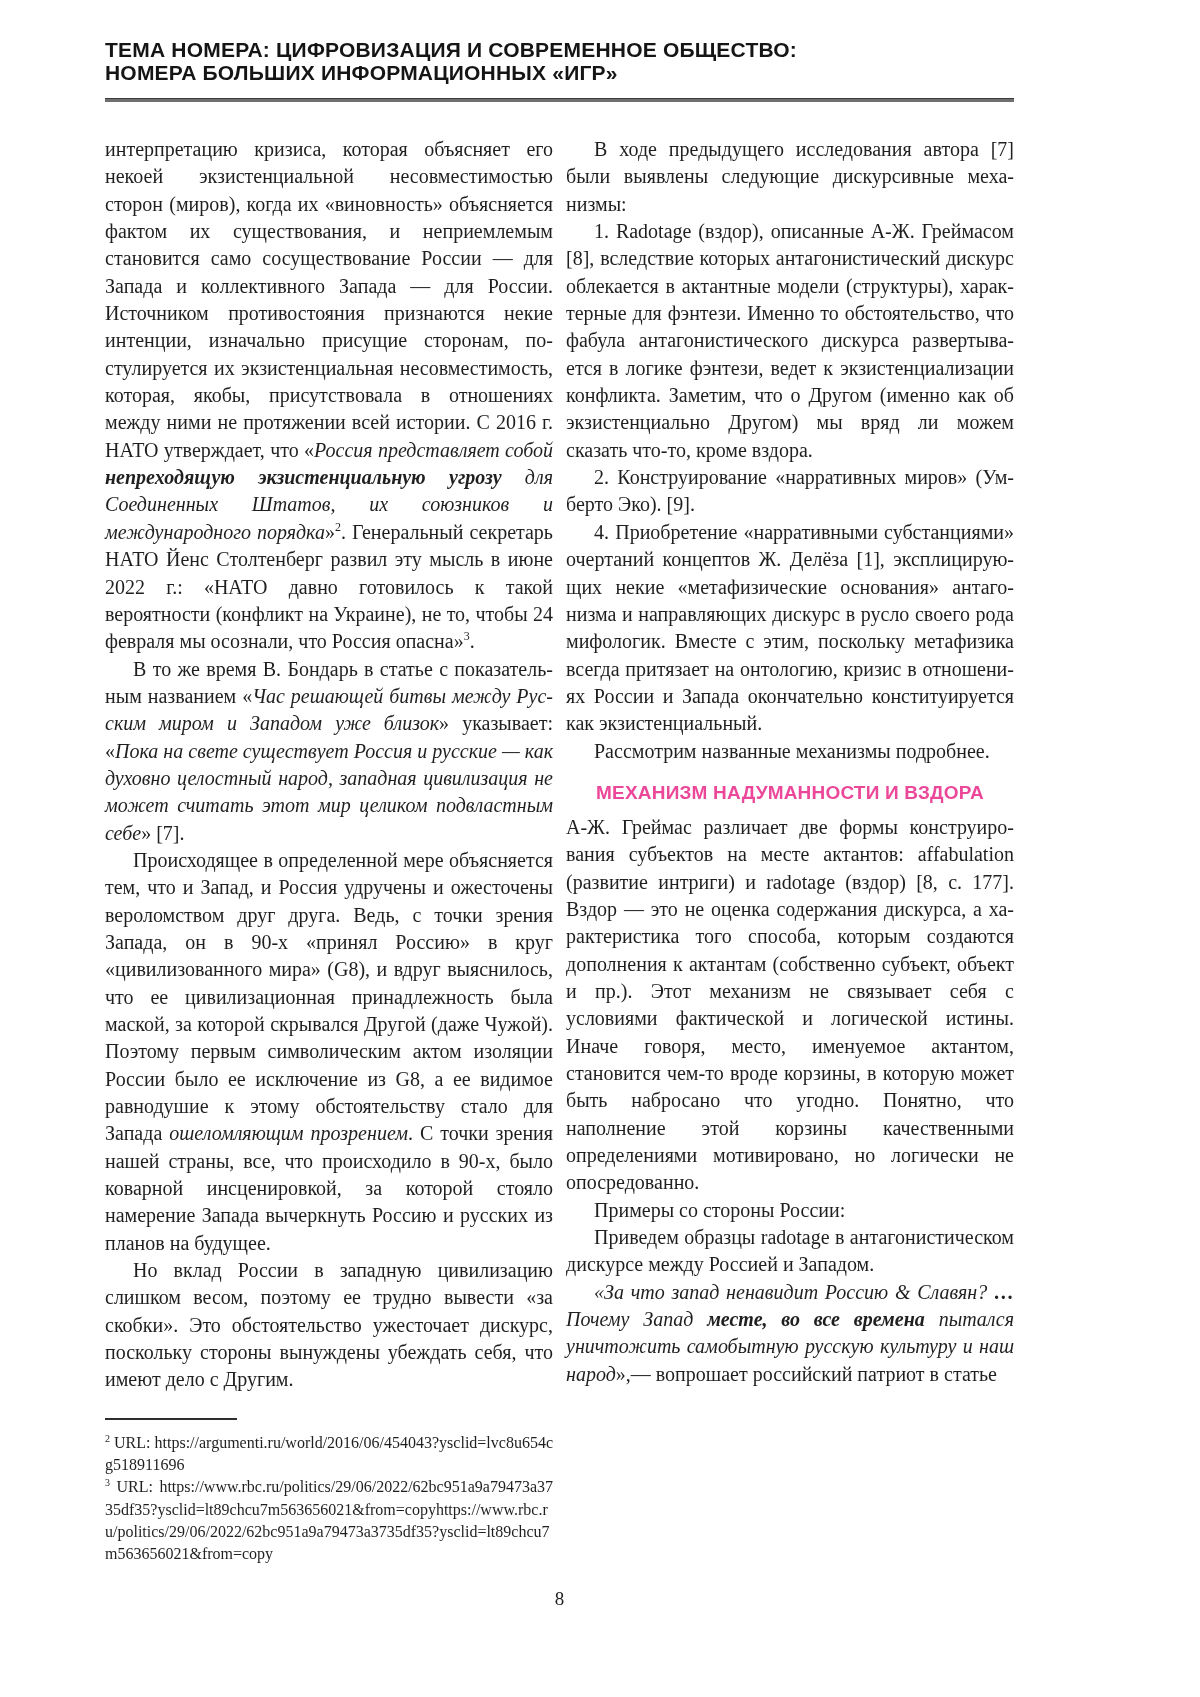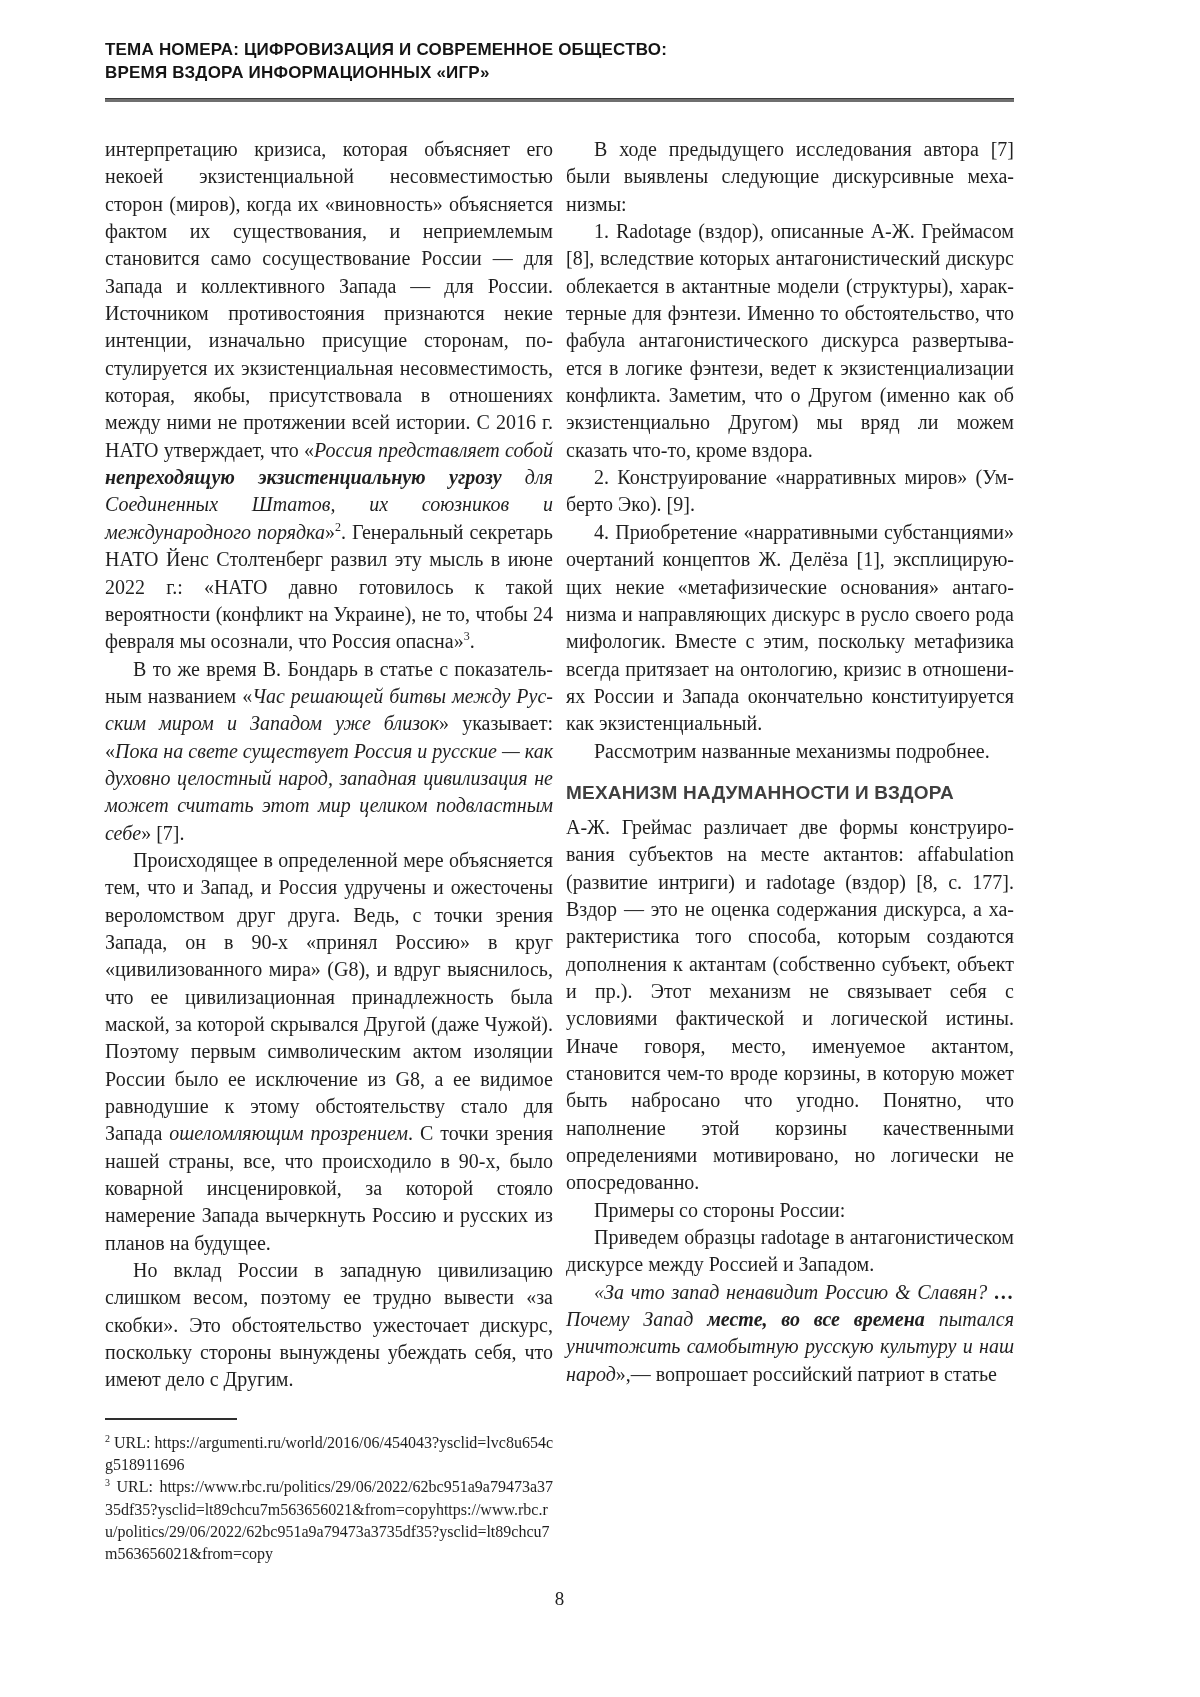--- a/index.html
+++ b/index.html
@@ -8,21 +8,21 @@
     width:1200px;height:1697px;
     background:#ffffff;
     margin:0 auto;
     overflow:hidden;
     color:#1f1f1f;
   }
   .running-head{
     position:absolute;left:105px;top:38px;width:910px;
     font-family:"Liberation Sans",sans-serif;
     font-weight:700;
-    font-size:17px;line-height:23px;
+    font-size:21px;line-height:23px;
     letter-spacing:0.2px;
     color:#151515;
   }
   .head-rule{
     position:absolute;left:105px;top:98px;width:909px;height:4px;
     background:#6f6f6f;border-top:1px solid #3c3c3c;box-sizing:border-box;
   }
   .columns{
     position:absolute;left:105px;top:136px;width:909px;
     display:flex;gap:13px;
@@ -33,23 +33,23 @@
   .col{width:448px;}
   .para{margin:0;}
   .para.indent{text-indent:28px;}
   .it{font-style:italic;}
   .bit{font-style:italic;font-weight:700;}
   sup{font-size:12px;line-height:0;}
   .section-heading{
     font-family:"Liberation Sans",sans-serif;
     font-weight:700;
     font-size:19px;line-height:27px;
-    text-align:left;
+    text-align:center;
     letter-spacing:0.2px;
-    color:#404040;
+    color:#ec4899;
     margin:14px 0 8px 0;
   }
   .footnote-block{margin-top:24px;}
   .footnote-rule{
     width:132px;height:0;border-top:2px solid #2e2e2e;margin-bottom:12px;
   }
   .footnotes .para{
     font-size:16px;line-height:22.3px;
     word-break:break-all;
     text-align:justify;
@@ -62,21 +62,21 @@
     font-size:19px;color:#222;
   }
 </style>
 </head>
 <body>
 
 <div class="page">
 
   <div class="running-head">
     <div>ТЕМА НОМЕРА: ЦИФРОВИЗАЦИЯ И СОВРЕМЕННОЕ ОБЩЕСТВО:</div>
-    <div>ВРЕМЯ ВЗДОРА ИНФОРМАЦИОННЫХ «ИГР»</div>
+    <div>НОМЕРА БОЛЬШИХ ИНФОРМАЦИОННЫХ «ИГР»</div>
   </div>
 
   <div class="head-rule"></div>
 
   <div class="columns">
 
     <div class="col">
       <div>
           <p class="para"><span>интерпретацию кризиса, которая объясняет его некоей экзистенциальной несовместимостью сторон (миров), когда их «виновность» объясня­ется фактом их существования, и неприемлемым становится само сосуществование России — для Запада и коллективного Запада — для России. Источником противостояния признаются некие интенции, изначально присущие сторонам, по­стулируется их экзистенциальная несовмести­мость, которая, якобы, присутствовала в отноше­ниях между ними не протяжении всей истории. С 2016 г. НАТО утверждает, что «</span><span class="it">Россия представ­ляет собой </span><span class="bit">непреходящую экзистенциальную угрозу</span><span class="it"> для Соединенных Штатов, их союзников и международного порядка</span><span>»</span><sup>2</sup><span>. Генеральный секре­тарь НАТО Йенс Столтенберг развил эту мысль в июне 2022 г.: «НАТО давно готовилось к такой вероятности (конфликт на Украине), не то, чтобы 24 февраля мы осознали, что Россия опасна»</span><sup>3</sup><span>.</span></p>
           <p class="para indent"><span>В то же время В. Бондарь в статье с показатель­ным названием «</span><span class="it">Час решающей битвы между Рус­ским миром и Западом уже близок</span><span>» указывает: «</span><span class="it">Пока на свете существует Россия и русские — как духовно целостный народ, западная цивилизация не может считать этот мир целиком подвластным себе</span><span>» [7].</span></p>

